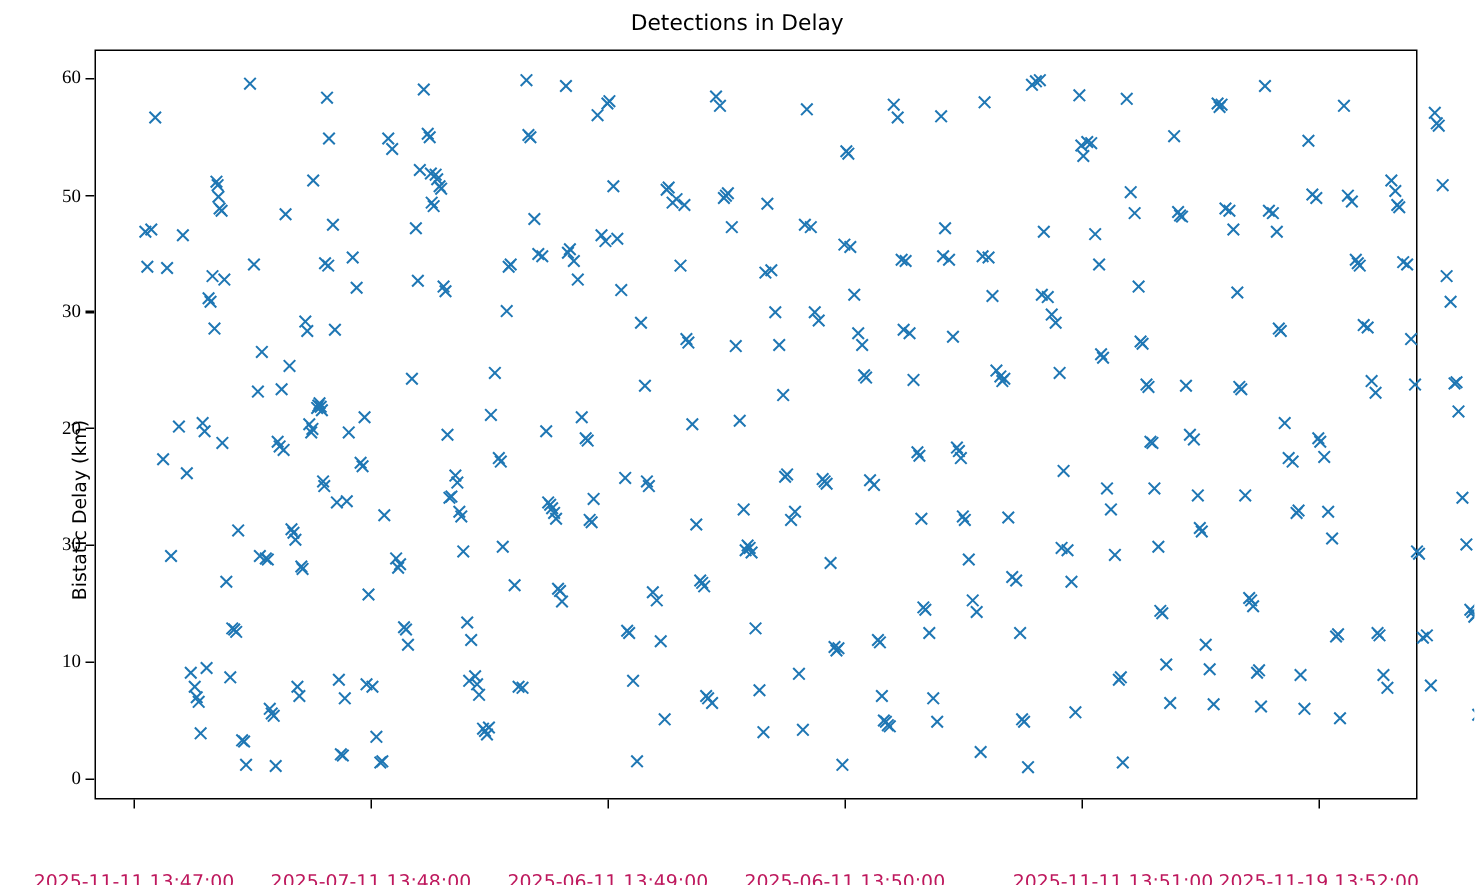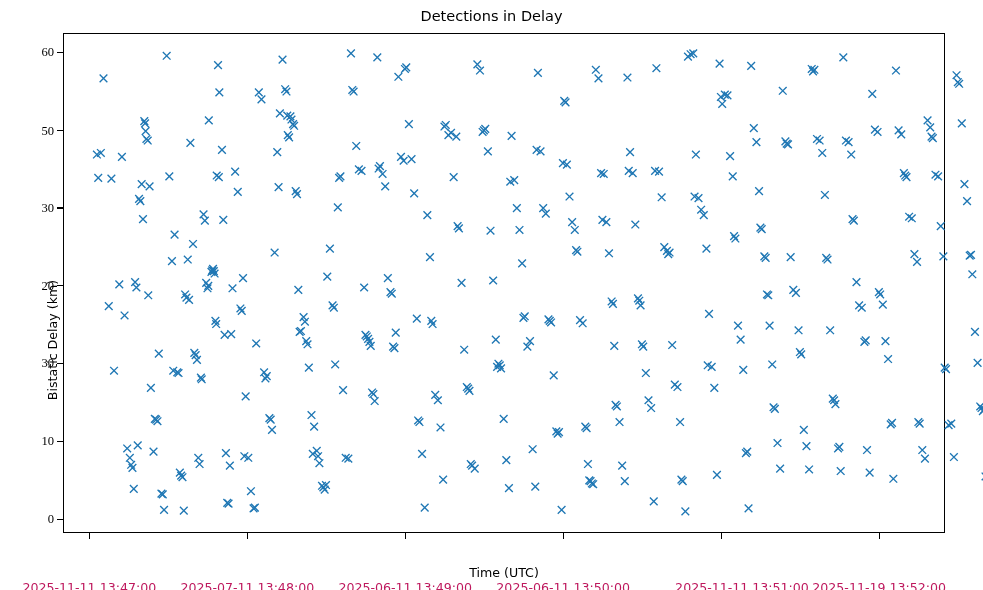--- a/index.html
+++ b/index.html
@@ -640,15 +640,14 @@
     </div>
   <div id="xtick-labels">
       <div class="xtick-label" style="left: 89.3284px;"><span>2025-11-11 13:47:00</span></div>
       <div class="xtick-label" style="left: 247.299px;"><span>2025-07-11 13:48:00</span></div>
       <div class="xtick-label" style="left: 405.269px;"><span>2025-06-11 13:49:00</span></div>
       <div class="xtick-label" style="left: 563.239px;"><span>2025-06-11 13:50:00</span></div>
       <div class="xtick-label" style="left: 742px;"><span>2025-11-11 13:51:00</span></div>
       <div class="xtick-label" style="left: 879.179px;"><span>2025-11-19 13:52:00</span></div>
     </div>
 
-  <div id="xlabel">Time (UTC)</div>
 
 </div>
 
 </body></html>

